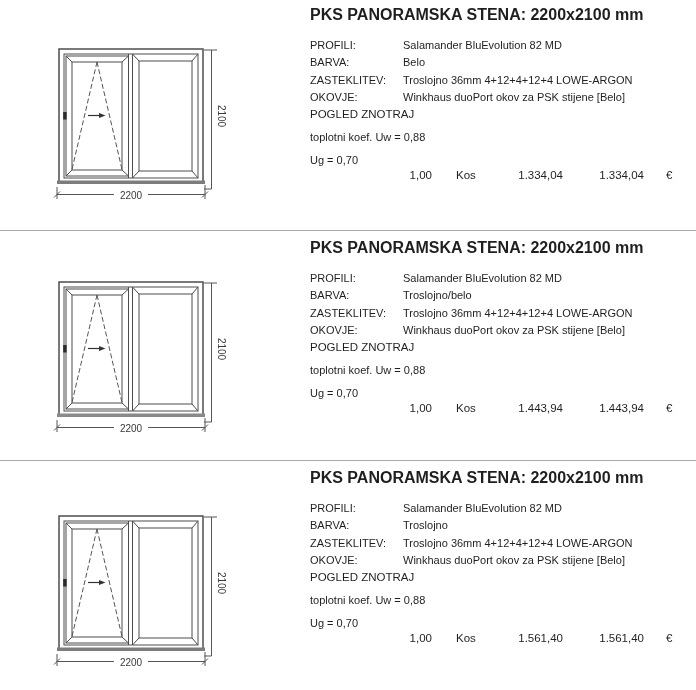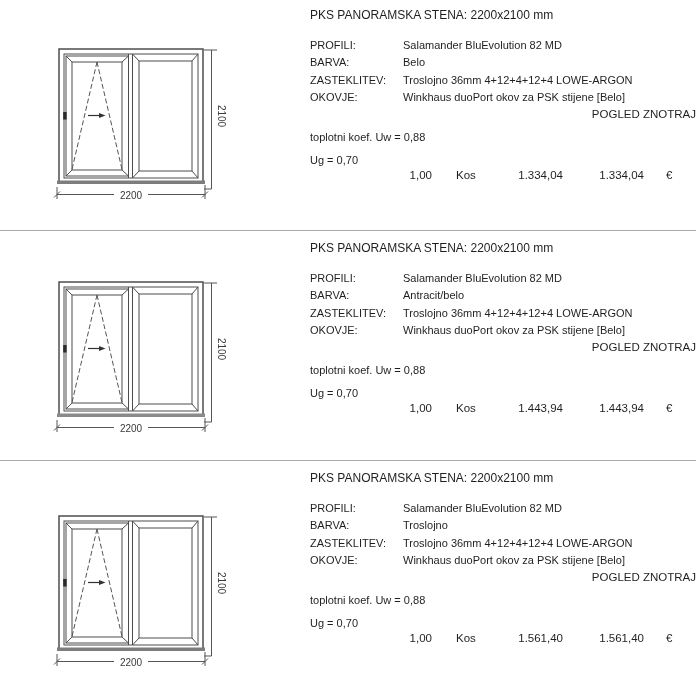--- a/index.html
+++ b/index.html
@@ -6,24 +6,24 @@
   .page{
     position:relative;width:696px;height:690px;background:#ffffff;overflow:hidden;
     font-family:"Liberation Sans","DejaVu Sans",sans-serif;color:#1f1f1f;
   }
   .row{position:absolute;left:0;width:696px;height:230px;background:#ffffff;}
   .row.bordered{border-top:1px solid #ababab;}
   .drawing{position:absolute;left:48px;}
   .d1{top:42px}.d2{top:44px}.d3{top:48px}
   .specs{position:absolute;left:310px;width:386px;}
   .s1{top:8px}.s23{top:10px}
-  .title{font-size:12px;font-weight:normal;line-height:14px;margin:0 0 15px 0;white-space:nowrap;}
+  .title{font-size:16px;font-weight:bold;line-height:14px;margin:0 0 15px 0;white-space:nowrap;}
   .specrow{display:flex;font-size:11px;line-height:17.4px;white-space:nowrap;}
   .speclabel{width:93px;flex:0 0 93px;}
-  .viewline{font-size:11.5px;line-height:15.5px;white-space:nowrap;text-align:right;}
+  .viewline{font-size:11.5px;line-height:15.5px;white-space:nowrap;}
   .small{font-size:11px;line-height:15px;white-space:nowrap;margin-top:8px;}
   .priceline{position:relative;height:16px;font-weight:normal;font-size:11.5px;margin-top:1px;}
   .priceline span{position:absolute;top:0;white-space:nowrap;}
   .qty{left:62px;width:60px;text-align:right;}
   .unit{left:146px;}
   .uprice{left:155px;width:98px;text-align:right;}
   .tprice{left:236px;width:98px;text-align:right;}
   .cur{left:356px;}
   .dimtext{font-size:10px;fill:#3a3a3a;font-family:"Liberation Sans","DejaVu Sans",sans-serif;}
   svg .frameline{stroke:#4d4d4d;fill:none;}
@@ -167,21 +167,21 @@
       </svg>
     </div>
     <div class="specs s23">
       <h3 class="title">PKS PANORAMSKA STENA: 2200x2100 mm</h3>
       <div class="specrow">
         <span class="speclabel">PROFILI:</span>
         <span>Salamander BluEvolution 82 MD</span>
       </div>
       <div class="specrow">
         <span class="speclabel">BARVA:</span>
-        <span>Antracit/belo</span>
+        <span>Troslojno/belo</span>
       </div>
       <div class="specrow">
         <span class="speclabel">ZASTEKLITEV:</span>
         <span>Troslojno 36mm 4+12+4+12+4 LOWE-ARGON</span>
       </div>
       <div class="specrow">
         <span class="speclabel">OKOVJE:</span>
         <span>Winkhaus duoPort okov za PSK stijene [Belo]</span>
       </div>
       <div class="viewline">POGLED ZNOTRAJ</div>

